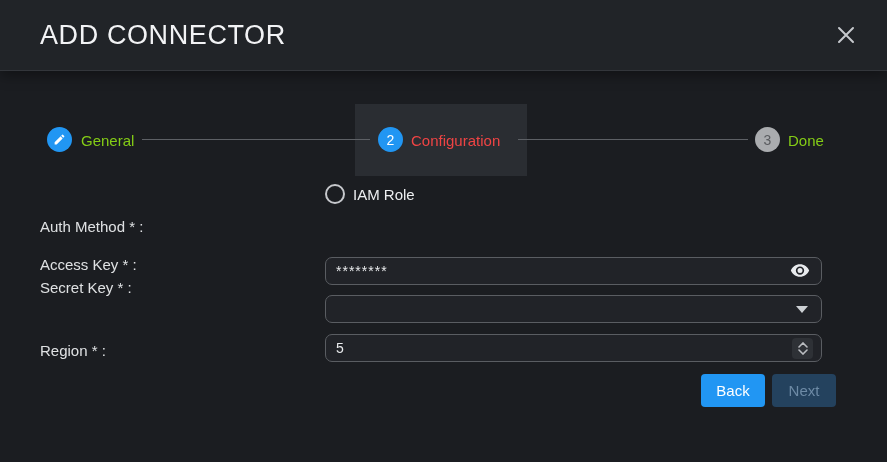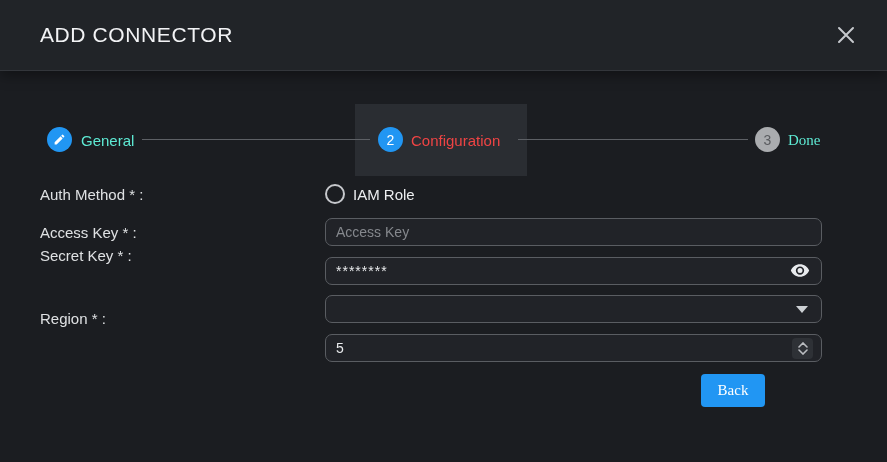--- a/index.html
+++ b/index.html
@@ -10,21 +10,21 @@
   }
   
   .header {
     position:absolute; top:0; left:0; right:0; height:70px;
     background:#212428; border-bottom:1px solid #33363b;
     box-shadow:0 5px 12px rgba(0,0,0,0.35);
     z-index:2;
   }
   .title {
     position:absolute; left:40px; top:50%; transform:translateY(-50%);
-    color:#f2f3f5; font-size:21px; letter-spacing:0.6px;
+    color:#f2f3f5; font-size:27px; letter-spacing:0.6px;
   }
   .close-btn {
     position:absolute; right:28px; top:22px; width:26px; height:26px;
     display:flex; align-items:center; justify-content:center; cursor:pointer;
   }
   
   .step-highlight {
     position:absolute; left:355px; top:104px; width:172px; height:72px;
     background:#2a2d32; z-index:1;
   }
@@ -33,28 +33,28 @@
   .line-b { left:518px; width:230px; }
   .step-circle {
     position:absolute; top:127px; width:25px; height:25px; border-radius:50%;
     display:flex; align-items:center; justify-content:center;
     font-size:14px; z-index:3;
   }
   .c1 { left:47px;  background:#2196f3; }
   .c2 { left:378px; background:#2196f3; color:#ffffff; }
   .c3 { left:755px; background:#aaacaf; color:#5a5c60; }
   .step-label {
-    position:absolute; top:132px; font-size:15px; color:#5eead4; z-index:3;
+    position:absolute; top:132px; font-size:15px; color:#84cc16; z-index:3;
   }
   .l1 { left:81px; }
   .l2 { left:411px; color:#ef4444; }
-  .l3 { left:788px;font-family:Liberation Serif, serif; }
+  .l3 { left:788px; }
   
   .field-label {
-    position:absolute; left:40px; color:#dfe1e3; font-size:15px; z-index:1;
+    position:absolute; left:40px; color:#dfe1e3; font-size:15px; z-index:1;margin-top:32px;
   }
   .fl-auth     { top:186px; }
   .fl-access   { top:224px; }
   .fl-secret   { top:247px; }
   .fl-region   { top:310px; }
   .fl-interval { top:340px; }
   .radio-row {
     position:absolute; left:325px; top:183px; height:22px;
     display:flex; align-items:center; gap:16px; z-index:1;
   }
@@ -92,21 +92,21 @@
   }
   .spinner {
     position:absolute; left:792px; top:338px; width:21px; height:21px;
     background:#2e3136; border-radius:4px;
     display:flex; flex-direction:column; align-items:center; justify-content:center;
     gap:1px; cursor:pointer; z-index:2;
   }
   .btn {
     position:absolute; top:374px; width:64px; height:33px;
     border:none; border-radius:4px; font-size:15px;
-    font-family:Liberation Serif, serif; cursor:pointer;
+    font-family:Liberation Sans, sans-serif; cursor:pointer;
   }
   .btn-back { left:701px; background:#2196f3; color:#ffffff; }
   .btn-next { left:772px; background:#24425e; color:#6d8aa5; }
 </style>
 </head>
 <body>
 
 <div class="dialog">
 
   <div class="header">
@@ -146,21 +146,20 @@
   <div class="field-label fl-secret">Secret Key * :</div>
   <div class="field-label fl-region">Region * :</div>
 
   <div class="radio-row">
     <span class="radio-option">
       <span class="radio-circle"></span>
       <span class="radio-label">IAM Role</span>
     </span>
   </div>
 
-  <input class="input in-access" type="text" placeholder="Access Key" style="">
 
   <input class="input in-secret" type="text" value="********" style="">
   <div class="eye-btn">
     <svg width="20" height="16" viewBox="0 0 24 18" fill="#e8eaed">
       <path d="M12 1C7 1 2.7 4.1 1 8.5 2.7 12.9 7 16 12 16s9.3-3.1 11-7.5C21.3 4.1 17 1 12 1zm0 12.5a5 5 0 1 1 0-10 5 5 0 0 1 0 10zm0-8a3 3 0 1 0 0 6 3 3 0 0 0 0-6z"></path>
     </svg>
   </div>
 
   <div class="select-box in-region"></div>
   <div class="caret"></div>
@@ -169,14 +168,15 @@
   <div class="spinner">
     <svg width="10" height="6" viewBox="0 0 10 6">
       <path d="M1 5 L5 1 L9 5" stroke="#b9bcc0" stroke-width="1.6" fill="none" stroke-linecap="round"></path>
     </svg>
     <svg width="10" height="6" viewBox="0 0 10 6">
       <path d="M1 1 L5 5 L9 1" stroke="#b9bcc0" stroke-width="1.6" fill="none" stroke-linecap="round"></path>
     </svg>
   </div>
 
   <button class="btn btn-back">Back</button>
+  <button class="btn btn-next">Next</button>
 
 </div>
 
 </body></html>

